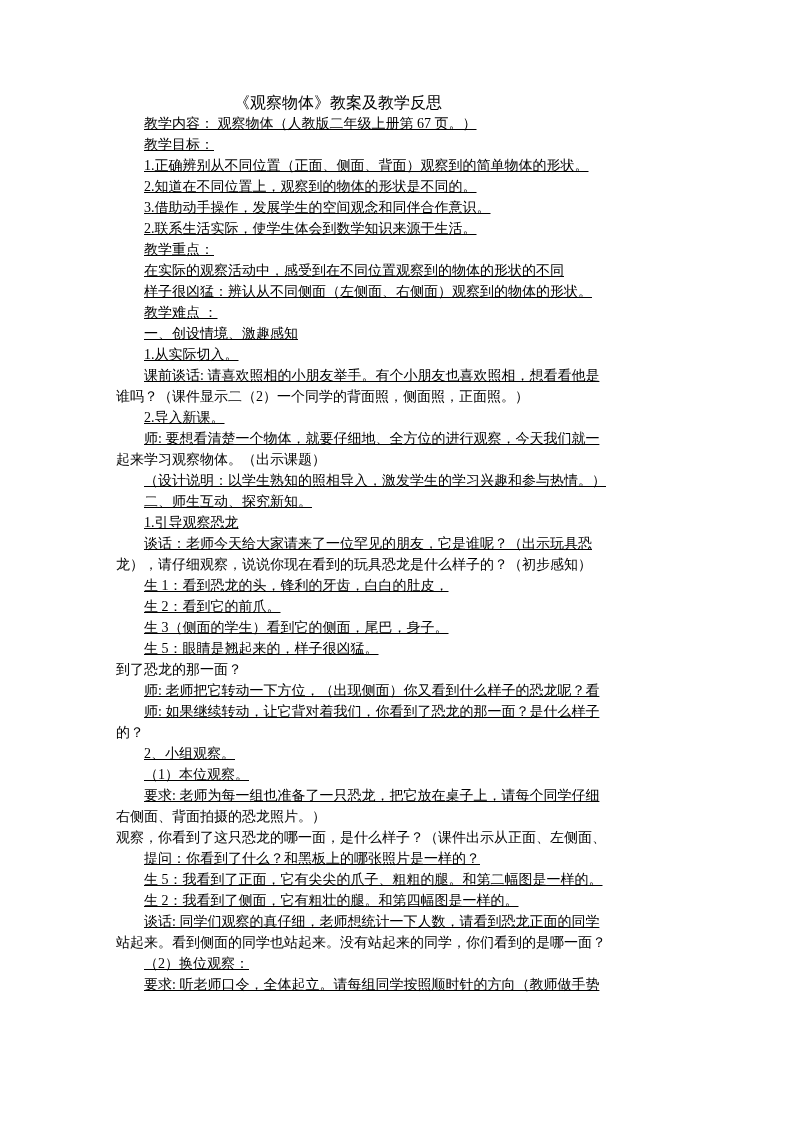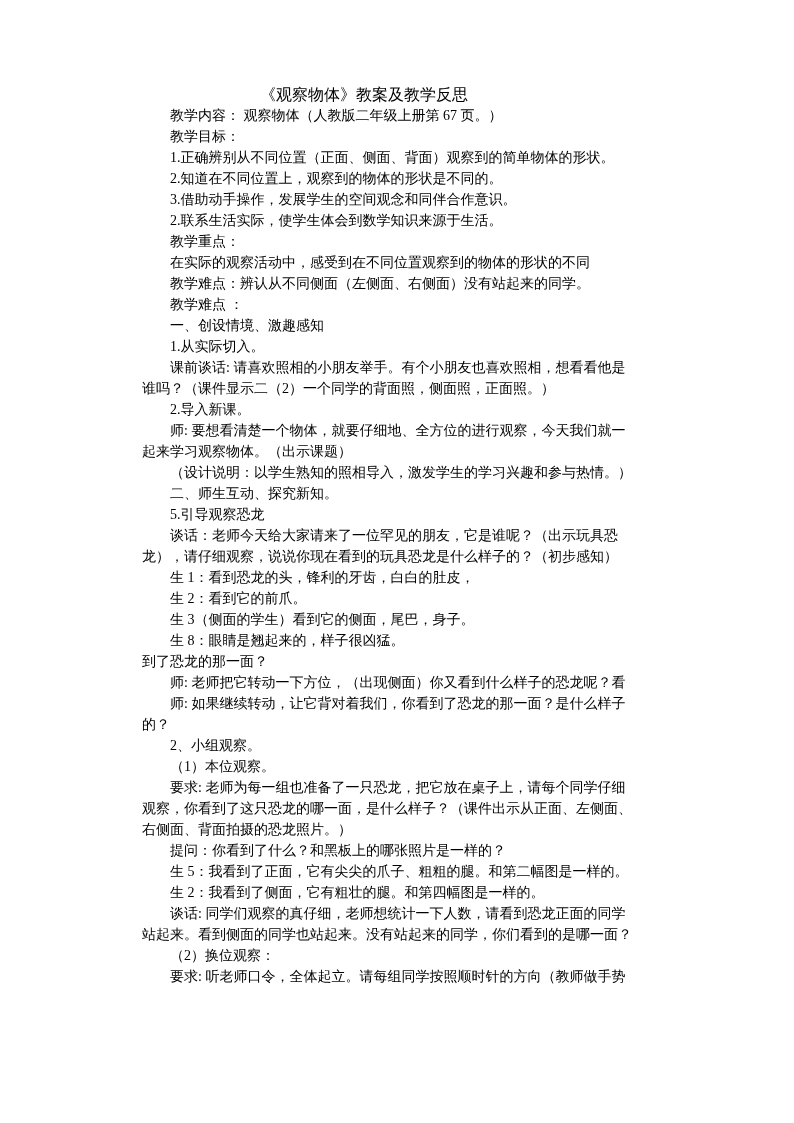--- a/index.html
+++ b/index.html
@@ -12,83 +12,83 @@
     width: 794px;
     height: 1123px;
     background: #ffffff;
     overflow: hidden;
     font-family: "Liberation Serif", "DejaVu Serif", serif;
     color: #000000;
   }
   .content {
     position: absolute;
     left: 116px;
-    top: 84px;
+    top: 92px;
     width: 568px;
-    margin-left: 26px;
   }
   .doc-title {
     font-size: 16px;
     line-height: 21px;
     height: 21px;
     margin-left: 118px;
     white-space: pre;
   }
   .line {
     font-size: 14px;
     line-height: 21px;
     height: 21px;
     white-space: pre;
   }
   .line.indent {
     text-indent: 28px;
+    text-decoration: underline;
   }
 </style>
 </head>
 <body>
 
 <div class="page">
   <div class="content">
     <div class="doc-title">《观察物体》教案及教学反思</div>
     <div id="lines">
         <div class="line indent">教学内容： 观察物体（人教版二年级上册第 67 页。）</div>
         <div class="line indent">教学目标：</div>
         <div class="line indent">1.正确辨别从不同位置（正面、侧面、背面）观察到的简单物体的形状。</div>
         <div class="line indent">2.知道在不同位置上，观察到的物体的形状是不同的。</div>
         <div class="line indent">3.借助动手操作，发展学生的空间观念和同伴合作意识。</div>
         <div class="line indent">2.联系生活实际，使学生体会到数学知识来源于生活。</div>
         <div class="line indent">教学重点：</div>
         <div class="line indent">在实际的观察活动中，感受到在不同位置观察到的物体的形状的不同</div>
-        <div class="line indent">教学难点：辨认从不同侧面（左侧面、右侧面）没有站起来的同学。</div>
+        <div class="line indent">样子很凶猛：辨认从不同侧面（左侧面、右侧面）观察到的物体的形状。</div>
         <div class="line indent">教学难点 ：</div>
         <div class="line indent">一、创设情境、激趣感知</div>
         <div class="line indent">1.从实际切入。</div>
         <div class="line indent">课前谈话: 请喜欢照相的小朋友举手。有个小朋友也喜欢照相，想看看他是</div>
         <div class="line">谁吗？（课件显示二（2）一个同学的背面照，侧面照，正面照。）</div>
         <div class="line indent">2.导入新课。</div>
         <div class="line indent">师: 要想看清楚一个物体，就要仔细地、全方位的进行观察，今天我们就一</div>
         <div class="line">起来学习观察物体。（出示课题）</div>
         <div class="line indent">（设计说明：以学生熟知的照相导入，激发学生的学习兴趣和参与热情。）</div>
         <div class="line indent">二、师生互动、探究新知。</div>
-        <div class="line indent">5.引导观察恐龙</div>
+        <div class="line indent">1.引导观察恐龙</div>
         <div class="line indent">谈话：老师今天给大家请来了一位罕见的朋友，它是谁呢？（出示玩具恐</div>
         <div class="line">龙），请仔细观察，说说你现在看到的玩具恐龙是什么样子的？（初步感知）</div>
         <div class="line indent">生 1：看到恐龙的头，锋利的牙齿，白白的肚皮，</div>
         <div class="line indent">生 2：看到它的前爪。</div>
         <div class="line indent">生 3（侧面的学生）看到它的侧面，尾巴，身子。</div>
-        <div class="line indent">生 8：眼睛是翘起来的，样子很凶猛。</div>
+        <div class="line indent">生 5：眼睛是翘起来的，样子很凶猛。</div>
         <div class="line">到了恐龙的那一面？</div>
         <div class="line indent">师: 老师把它转动一下方位，（出现侧面）你又看到什么样子的恐龙呢？看</div>
         <div class="line indent">师: 如果继续转动，让它背对着我们，你看到了恐龙的那一面？是什么样子</div>
         <div class="line">的？</div>
         <div class="line indent">2、小组观察。</div>
         <div class="line indent">（1）本位观察。</div>
         <div class="line indent">要求: 老师为每一组也准备了一只恐龙，把它放在桌子上，请每个同学仔细</div>
+        <div class="line">右侧面、背面拍摄的恐龙照片。）</div>
         <div class="line">观察，你看到了这只恐龙的哪一面，是什么样子？（课件出示从正面、左侧面、</div>
-        <div class="line">右侧面、背面拍摄的恐龙照片。）</div>
         <div class="line indent">提问：你看到了什么？和黑板上的哪张照片是一样的？</div>
         <div class="line indent">生 5：我看到了正面，它有尖尖的爪子、粗粗的腿。和第二幅图是一样的。</div>
         <div class="line indent">生 2：我看到了侧面，它有粗壮的腿。和第四幅图是一样的。</div>
         <div class="line indent">谈话: 同学们观察的真仔细，老师想统计一下人数，请看到恐龙正面的同学</div>
         <div class="line">站起来。看到侧面的同学也站起来。没有站起来的同学，你们看到的是哪一面？</div>
         <div class="line indent">（2）换位观察：</div>
         <div class="line indent">要求: 听老师口令，全体起立。请每组同学按照顺时针的方向（教师做手势</div>
       </div>
   </div>
 </div>

